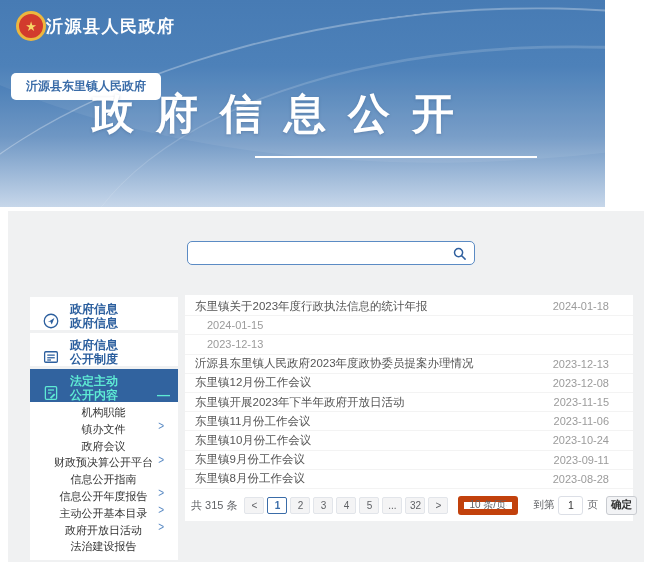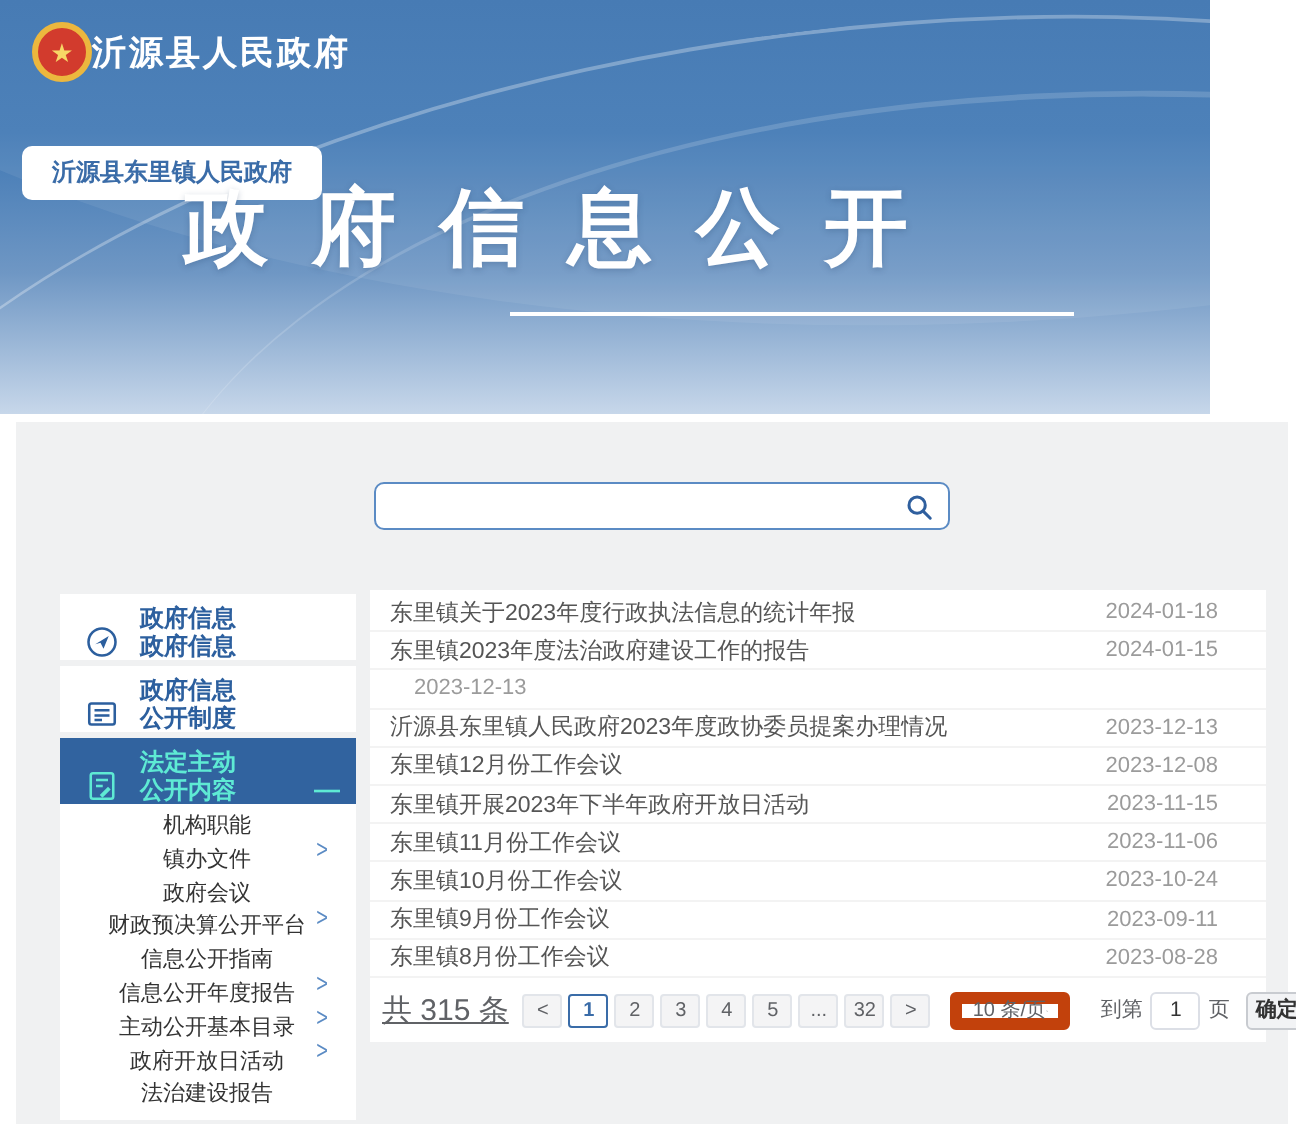--- a/index.html
+++ b/index.html
@@ -57,21 +57,21 @@
 
   
   .list-panel { position:absolute; left:177px; top:84px; width:448px; height:226px; background:#fff; padding-top:2px; }
   .news-row { height:19.2px; display:flex; align-items:center; padding:0 24px 0 10px;
     border-bottom:1px solid #f3f3f3; cursor:pointer; }
   .news-title { flex:1; font-size:11.5px; color:#555; white-space:nowrap; overflow:hidden; }
   .news-date { font-size:11px; color:#9b9b9b; margin-left:12px; flex:0 0 auto; }
 
   
   .pagination { display:flex; align-items:center; padding:7px 0 0 6px; gap:3px; color:#606266; }
-  .pg-total { font-size:15px; margin-right:4px; white-space:nowrap;text-decoration:underline; }
+  .pg-total { font-size:11px; margin-right:4px; white-space:nowrap; }
   .pg-btn { min-width:20px; height:17px; padding:0 3px; background:#f4f4f5; border:1px solid #e2e5ea;
     border-radius:2px; font-size:10px; color:#606266; display:flex; align-items:center; justify-content:center;
     cursor:pointer; font-family:inherit; }
   .pg-btn.active { background:#fff; border-color:#3a6ca8; color:#3a6ca8; font-weight:bold; }
   .pg-select { width:60px; height:19px; margin-left:7px; background:#fff; border:6px solid #c2410c;
     border-radius:3px; display:flex; align-items:center; justify-content:space-between; padding:0 5px;
     font-size:10px; cursor:pointer; white-space:nowrap; }
   .pg-goto { display:flex; align-items:center; gap:4px; margin-left:12px; font-size:10.5px; white-space:nowrap; }
   .pg-goto-input { width:25px; height:19px; border:1px solid #dcdfe6; border-radius:3px; text-align:center;
     font-size:10.5px; color:#333; outline:none; font-family:inherit; }
@@ -196,21 +196,20 @@
         </div>
       </div>
     </div>
 
     <div class="list-panel">
       <div class="news-row">
         <span class="news-title">东里镇关于2023年度行政执法信息的统计年报</span>
         <span class="news-date">2024-01-18</span>
       </div>
       <div class="news-row">
-        <span class="news-title">东里镇2023年度法治政府建设工作的报告</span>
         <span class="news-date">2024-01-15</span>
       </div>
       <div class="news-row">
         <span class="news-date">2023-12-13</span>
       </div>
       <div class="news-row">
         <span class="news-title">沂源县东里镇人民政府2023年度政协委员提案办理情况</span>
         <span class="news-date">2023-12-13</span>
       </div>
       <div class="news-row">

